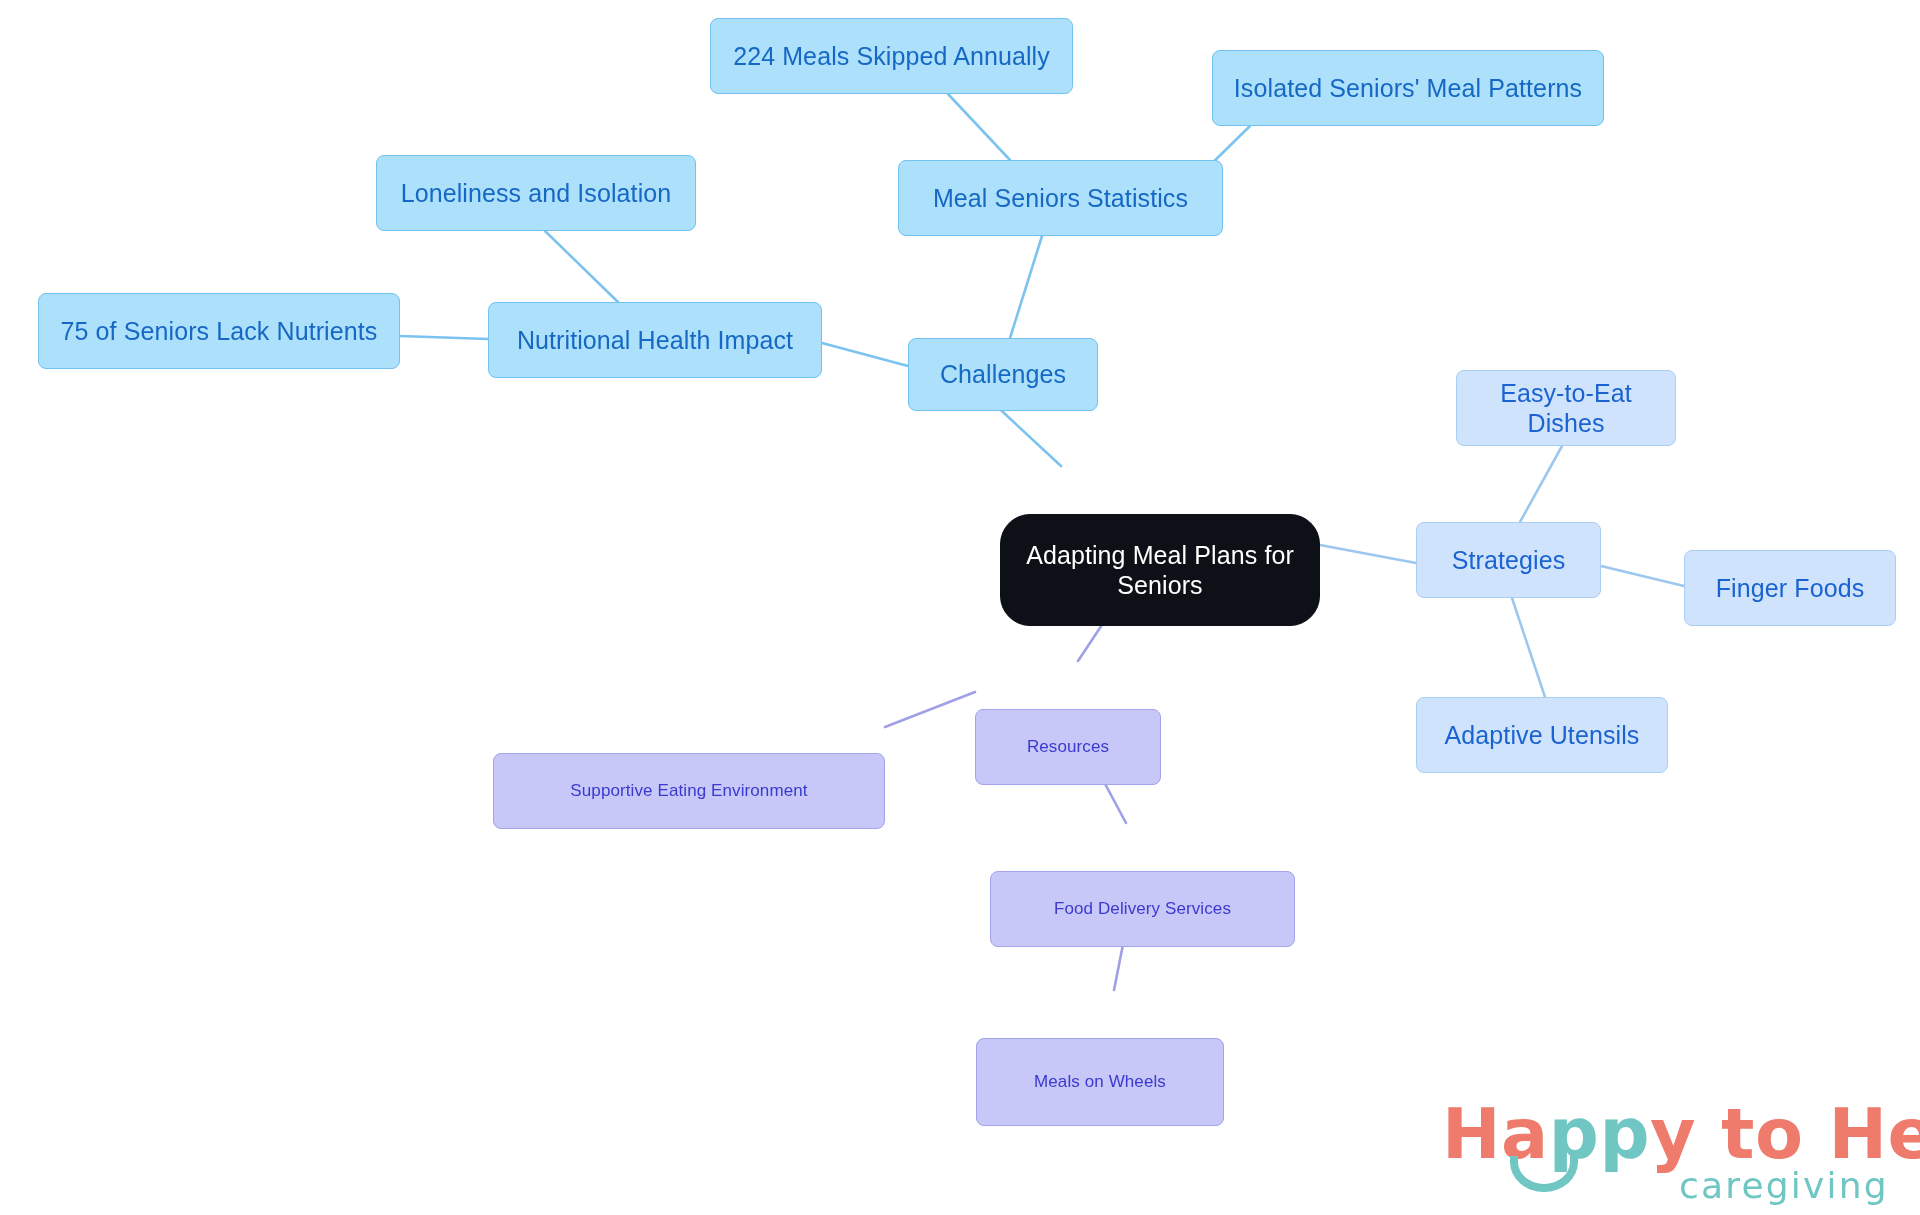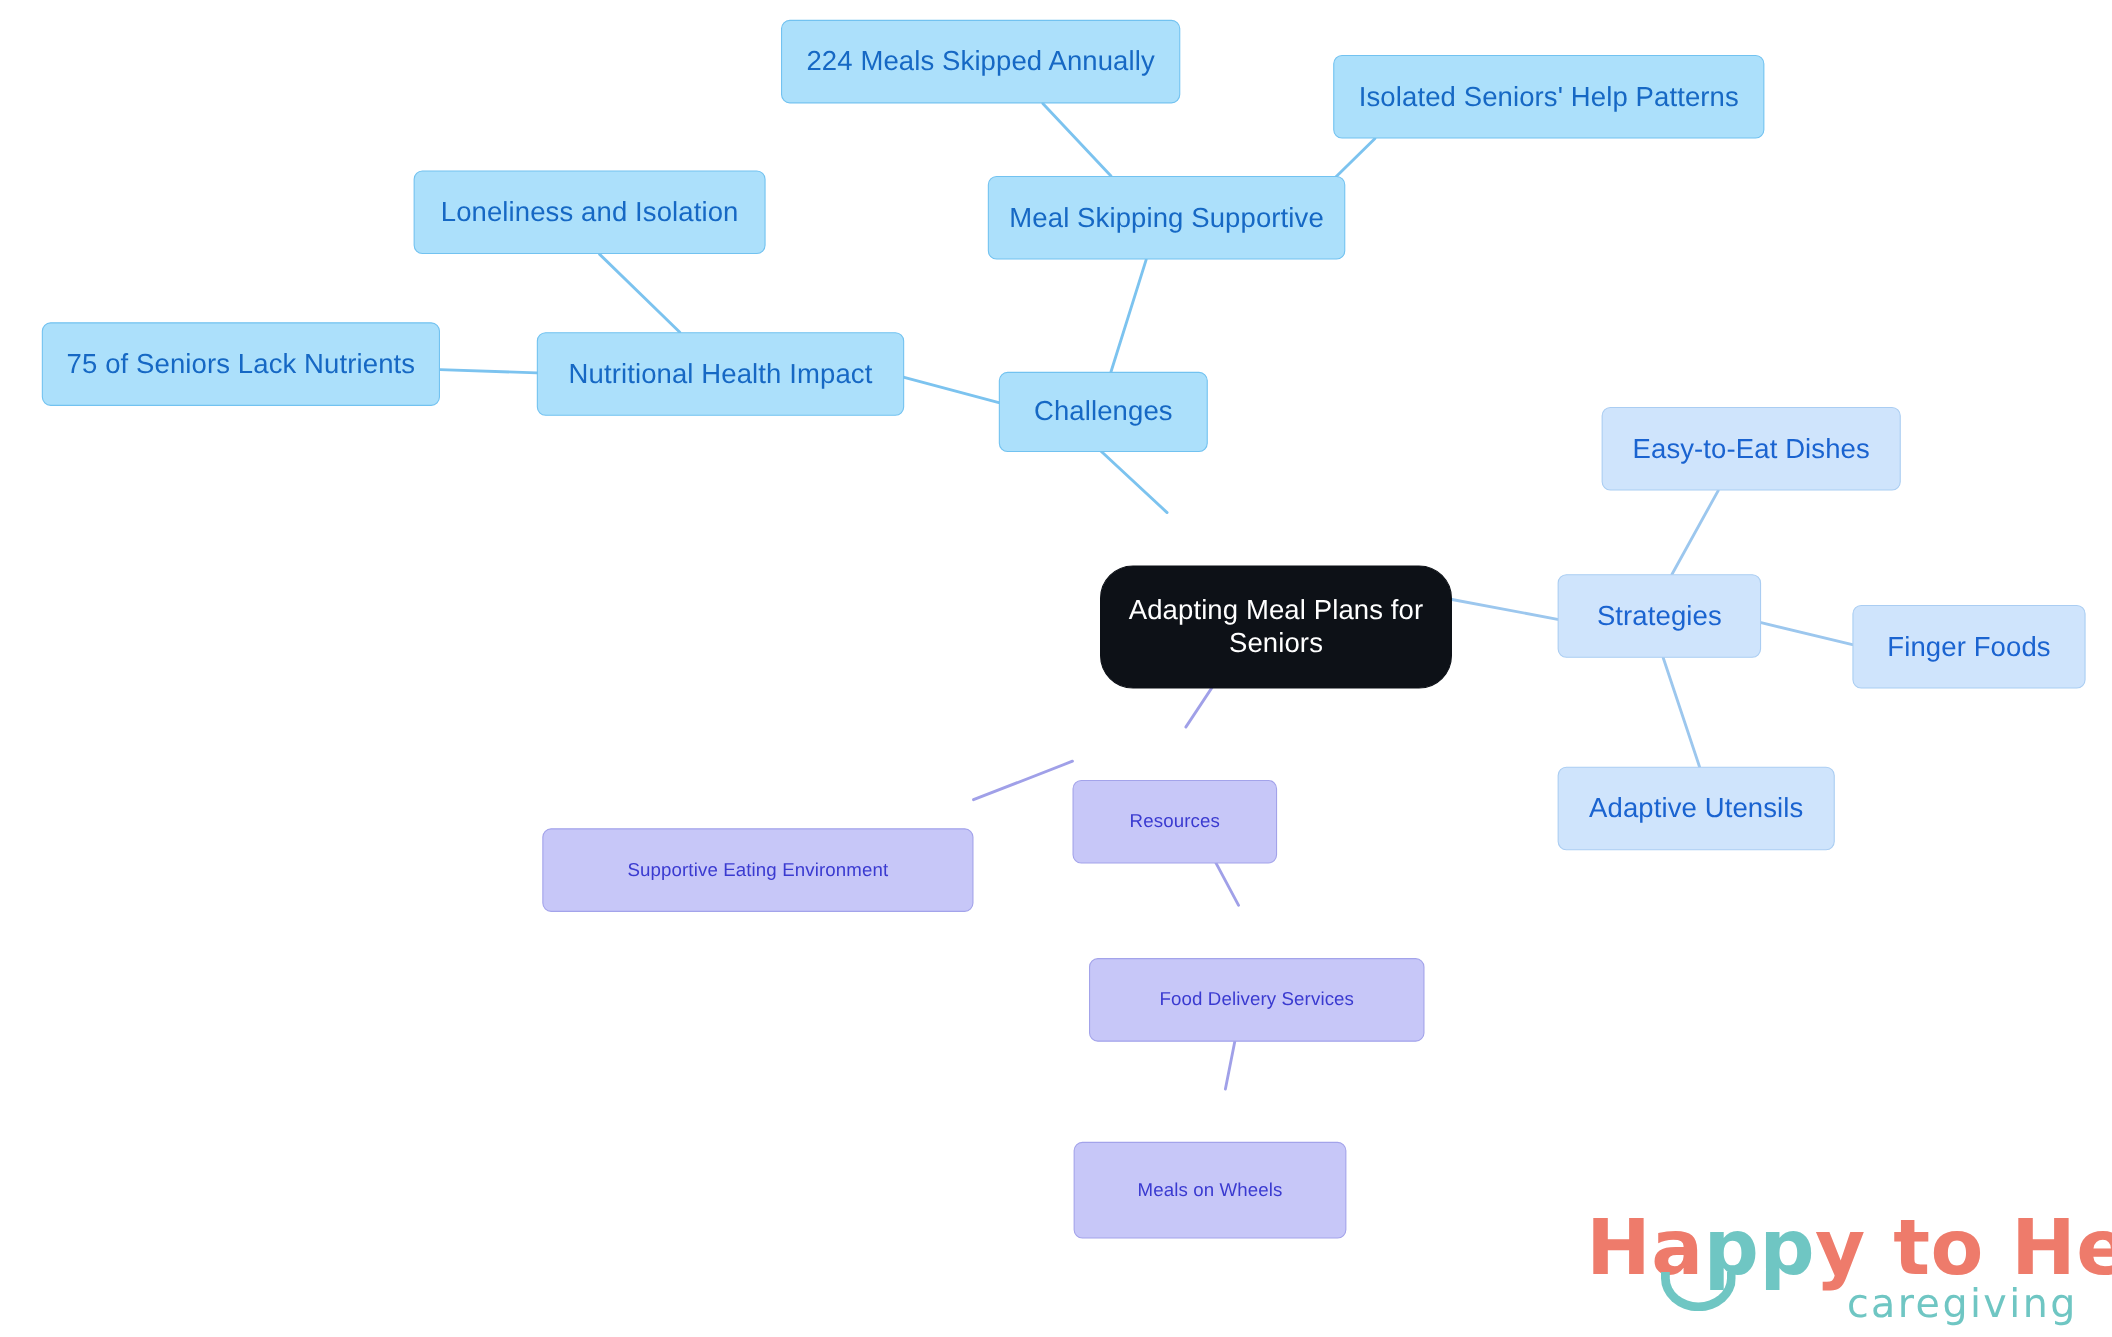--- a/index.html
+++ b/index.html
@@ -130,28 +130,28 @@
       <line x1="1601" y1="566" x2="1684" y2="586" stroke="#9cc7ee" stroke-width="2.6" stroke-linecap="round"></line>
       <line x1="1512" y1="598" x2="1545" y2="697" stroke="#9cc7ee" stroke-width="2.6" stroke-linecap="round"></line>
       <line x1="1133" y1="578" x2="1078" y2="661" stroke="#a0a0e8" stroke-width="2.6" stroke-linecap="round"></line>
       <line x1="975" y1="692" x2="885" y2="727" stroke="#a0a0e8" stroke-width="2.6" stroke-linecap="round"></line>
       <line x1="1080" y1="737" x2="1126" y2="823" stroke="#a0a0e8" stroke-width="2.6" stroke-linecap="round"></line>
       <line x1="1132" y1="899" x2="1114" y2="990" stroke="#a0a0e8" stroke-width="2.6" stroke-linecap="round"></line>
     </svg>
 
   <div id="nodes">
       <div class="node blue" style="left: 908px; top: 338px; width: 190px; height: 73px;">Challenges</div>
-      <div class="node blue" style="left: 898px; top: 160px; width: 325px; height: 76px;">Meal Skipping Supportive</div>
+      <div class="node blue" style="left: 898px; top: 160px; width: 325px; height: 76px;">Meal Seniors Statistics</div>
       <div class="node blue" style="left: 710px; top: 18px; width: 363px; height: 76px;">224 Meals Skipped Annually</div>
-      <div class="node blue" style="left: 1212px; top: 50px; width: 392px; height: 76px;">Isolated Seniors' Help Patterns</div>
+      <div class="node blue" style="left: 1212px; top: 50px; width: 392px; height: 76px;">Isolated Seniors' Meal Patterns</div>
       <div class="node blue" style="left: 488px; top: 302px; width: 334px; height: 76px;">Nutritional Health Impact</div>
       <div class="node blue" style="left: 376px; top: 155px; width: 320px; height: 76px;">Loneliness and Isolation</div>
       <div class="node blue" style="left: 38px; top: 293px; width: 362px; height: 76px;">75 of Seniors Lack Nutrients</div>
       <div class="node paleblue" style="left: 1416px; top: 522px; width: 185px; height: 76px;">Strategies</div>
-      <div class="node paleblue" style="left: 1456px; top: 370px; width: 272px; height: 76px;">Easy-to-Eat Dishes</div>
+      <div class="node paleblue" style="left: 1456px; top: 370px; width: 220px; height: 76px;">Easy-to-Eat Dishes</div>
       <div class="node paleblue" style="left: 1684px; top: 550px; width: 212px; height: 76px;">Finger Foods</div>
       <div class="node paleblue" style="left: 1416px; top: 697px; width: 252px; height: 76px; text-align: center;">Adaptive Utensils</div>
       <div class="node lavender" style="left: 975px; top: 661px; width: 186px; height: 76px;">Resources</div>
       <div class="node lavender" style="left: 493px; top: 705px; width: 392px; height: 76px;">Supportive Eating Environment</div>
       <div class="node lavender" style="left: 990px; top: 823px; width: 305px; height: 76px;">Food Delivery Services</div>
       <div class="node lavender" style="left: 976px; top: 990px; width: 248px; height: 88px;">Meals on Wheels</div>
       <div class="node root" style="left: 1000px; top: 466px; width: 320px; height: 112px;">Adapting Meal Plans for
 Seniors</div>
     </div>
 

